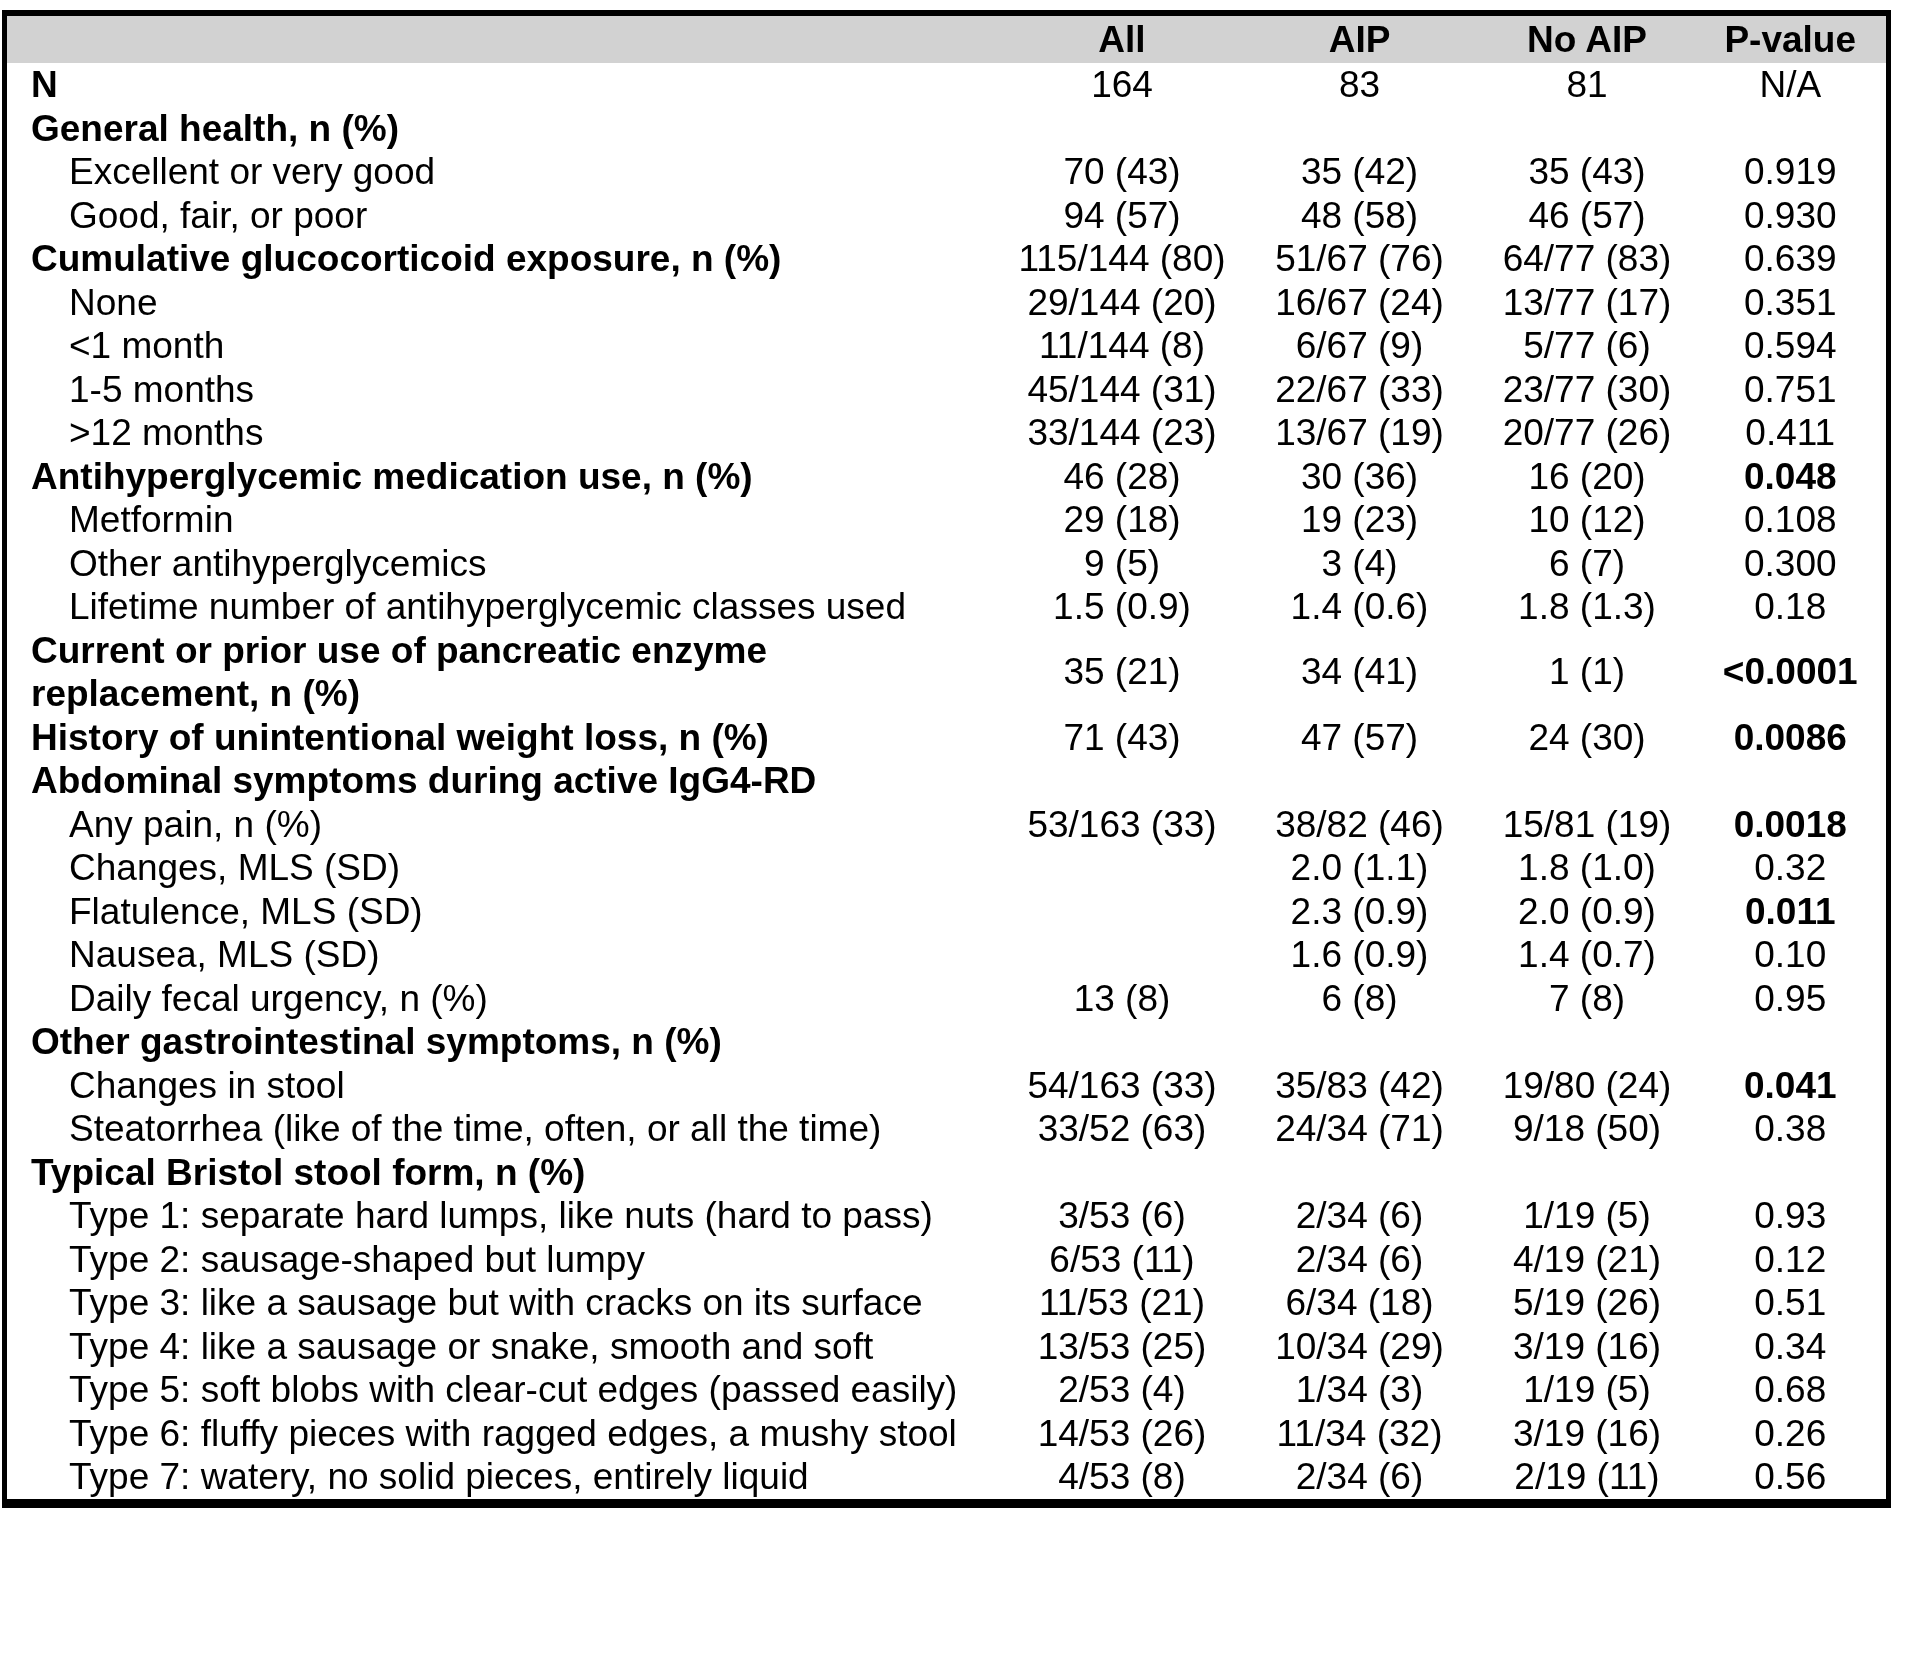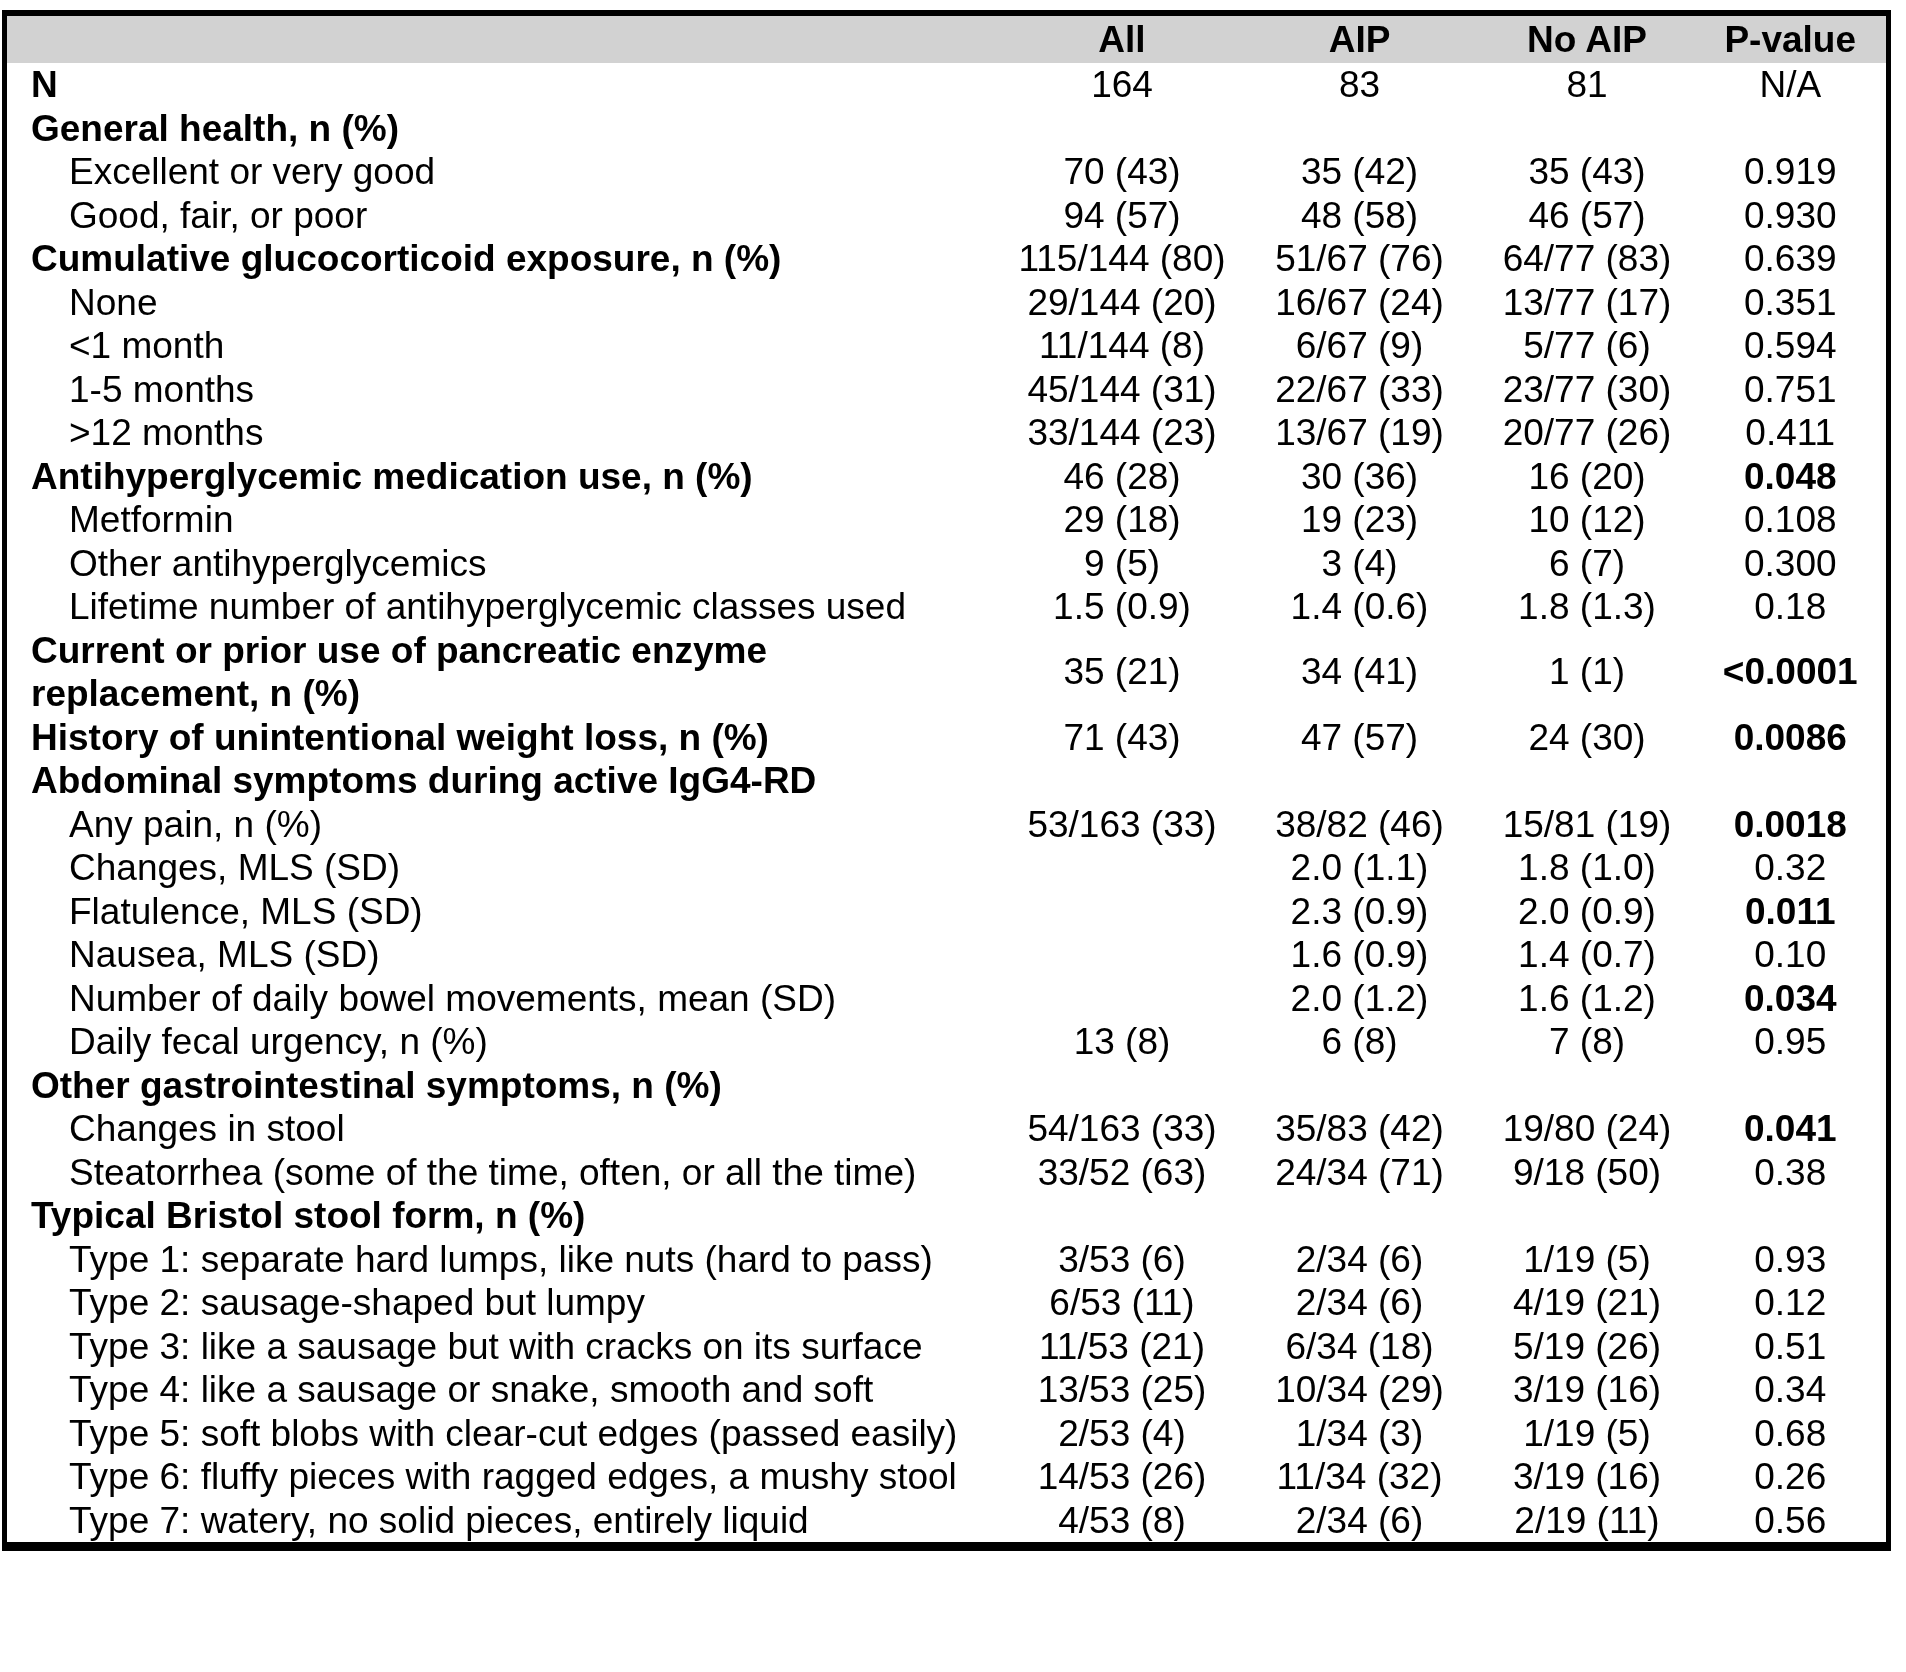--- a/index.html
+++ b/index.html
@@ -204,27 +204,20 @@
         <td class="val b">0.011</td>
       </tr>
       <tr>
         <td class="label ind">Nausea, MLS (SD)</td>
         <td class="val"></td>
         <td class="val">1.6 (0.9)</td>
         <td class="val">1.4 (0.7)</td>
         <td class="val">0.10</td>
       </tr>
       <tr>
-        <td class="label ind">Number of daily bowel movements, mean (SD)</td>
-        <td class="val"></td>
-        <td class="val">2.0 (1.2)</td>
-        <td class="val">1.6 (1.2)</td>
-        <td class="val b">0.034</td>
-      </tr>
-      <tr>
         <td class="label ind">Daily fecal urgency, n (%)</td>
         <td class="val">13 (8)</td>
         <td class="val">6 (8)</td>
         <td class="val">7 (8)</td>
         <td class="val">0.95</td>
       </tr>
       <tr>
         <td class="label b">Other gastrointestinal symptoms, n (%)</td>
         <td class="val"></td>
         <td class="val"></td>
@@ -232,21 +225,21 @@
         <td class="val"></td>
       </tr>
       <tr>
         <td class="label ind">Changes in stool</td>
         <td class="val">54/163 (33)</td>
         <td class="val">35/83 (42)</td>
         <td class="val">19/80 (24)</td>
         <td class="val b">0.041</td>
       </tr>
       <tr>
-        <td class="label ind">Steatorrhea (some of the time, often, or all the time)</td>
+        <td class="label ind">Steatorrhea (like of the time, often, or all the time)</td>
         <td class="val">33/52 (63)</td>
         <td class="val">24/34 (71)</td>
         <td class="val">9/18 (50)</td>
         <td class="val">0.38</td>
       </tr>
       <tr>
         <td class="label b">Typical Bristol stool form, n (%)</td>
         <td class="val"></td>
         <td class="val"></td>
         <td class="val"></td>

